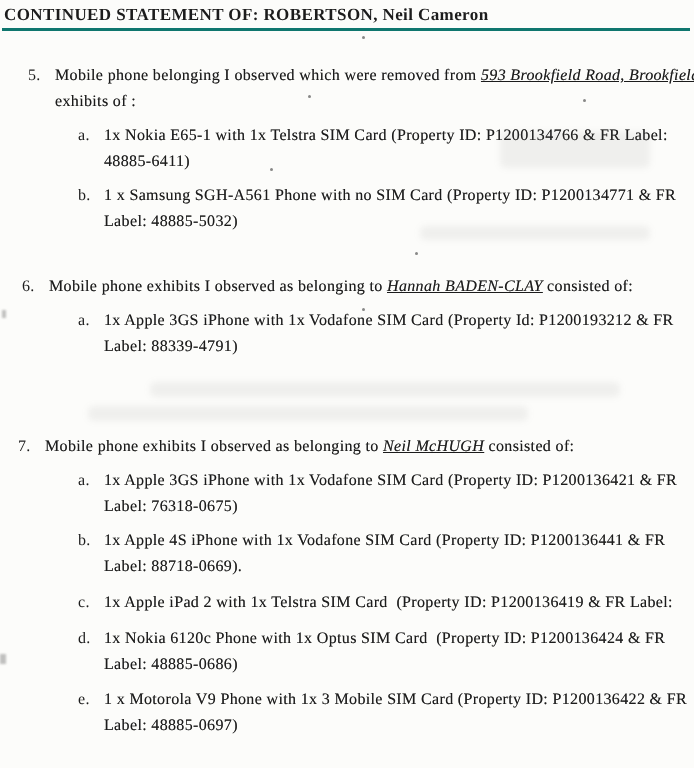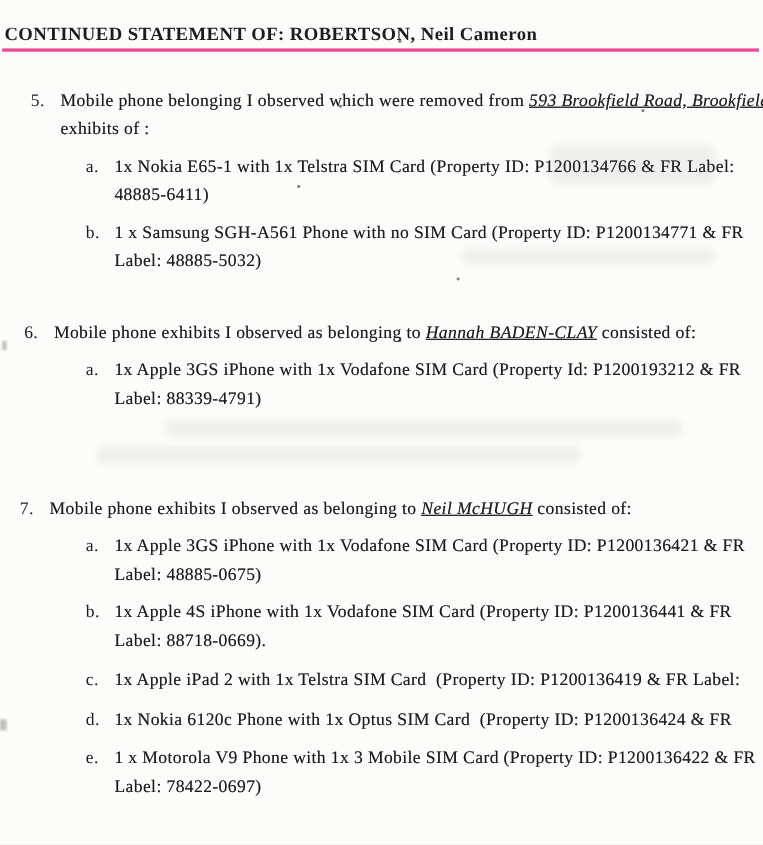--- a/index.html
+++ b/index.html
@@ -12,22 +12,22 @@
     width: 694px;
     height: 768px;
     background: #fcfcfa;
     font-family: "Liberation Serif", serif;
     color: #1c1c1c;
     overflow: hidden;
     text-rendering: geometricPrecision;
   }
   .doc-header {
     margin: 0 4px 0 2px;
-    padding: 21px 0 3px 2px;
-    border-bottom: 3px solid #ec4899;
+    padding: 5px 0 3px 2px;
+    border-bottom: 3px solid #0f766e;
     font-weight: bold;
     font-size: 17px;
     letter-spacing: 0.4px;
     line-height: 20px;
     white-space: pre;
   }
   .item { position: relative; }
   .row { display: flex; align-items: flex-start; }
   .num {
     flex: 0 0 auto;
@@ -125,47 +125,48 @@
     <div class="row">
       <span class="num" style="margin-left:18px;">7.</span>
       <div class="text">
         <div class="line"><span>Mobile phone exhibits I observed as belonging to </span><span class="it">Neil McHUGH</span><span> consisted of:</span></div>
       </div>
     </div>
     <div class="row" style="margin-top:8px;">
       <span class="letter" style="margin-left:78px;">a.</span>
       <div class="text">
         <div class="line">1x Apple 3GS iPhone with 1x Vodafone SIM Card (Property ID: P1200136421 &amp; FR</div>
-        <div class="line">Label: 48885-0675)</div>
+        <div class="line">Label: 76318-0675)</div>
       </div>
     </div>
     <div class="row" style="margin-top:8px;">
       <span class="letter" style="margin-left:78px;">b.</span>
       <div class="text">
         <div class="line">1x Apple 4S iPhone with 1x Vodafone SIM Card (Property ID: P1200136441 &amp; FR</div>
         <div class="line">Label: 88718-0669).</div>
       </div>
     </div>
     <div class="row" style="margin-top:10px;">
       <span class="letter" style="margin-left:78px;">c.</span>
       <div class="text">
         <div class="line">1x Apple iPad 2 with 1x Telstra SIM Card  (Property ID: P1200136419 &amp; FR Label:</div>
       </div>
     </div>
     <div class="row" style="margin-top:10px;">
       <span class="letter" style="margin-left:78px;">d.</span>
       <div class="text">
         <div class="line">1x Nokia 6120c Phone with 1x Optus SIM Card  (Property ID: P1200136424 &amp; FR</div>
+        <div class="line">Label: 48885-0686)</div>
       </div>
     </div>
     <div class="row" style="margin-top:9px;">
       <span class="letter" style="margin-left:78px;">e.</span>
       <div class="text">
         <div class="line">1 x Motorola V9 Phone with 1x 3 Mobile SIM Card (Property ID: P1200136422 &amp; FR</div>
-        <div class="line">Label: 78422-0697)</div>
+        <div class="line">Label: 48885-0697)</div>
       </div>
     </div>
   </div>
 
   <div class="smudge" style="left:500px; top:132px; width:150px; height:36px;"></div>
   <div class="smudge" style="left:420px; top:226px; width:230px; height:14px;"></div>
   <div class="smudge" style="left:150px; top:382px; width:470px; height:15px;"></div>
   <div class="smudge" style="left:88px; top:406px; width:440px; height:15px;"></div>
   <div class="speck" style="left:362px; top:36px;"></div>
   <div class="speck" style="left:308px; top:95px;"></div>

